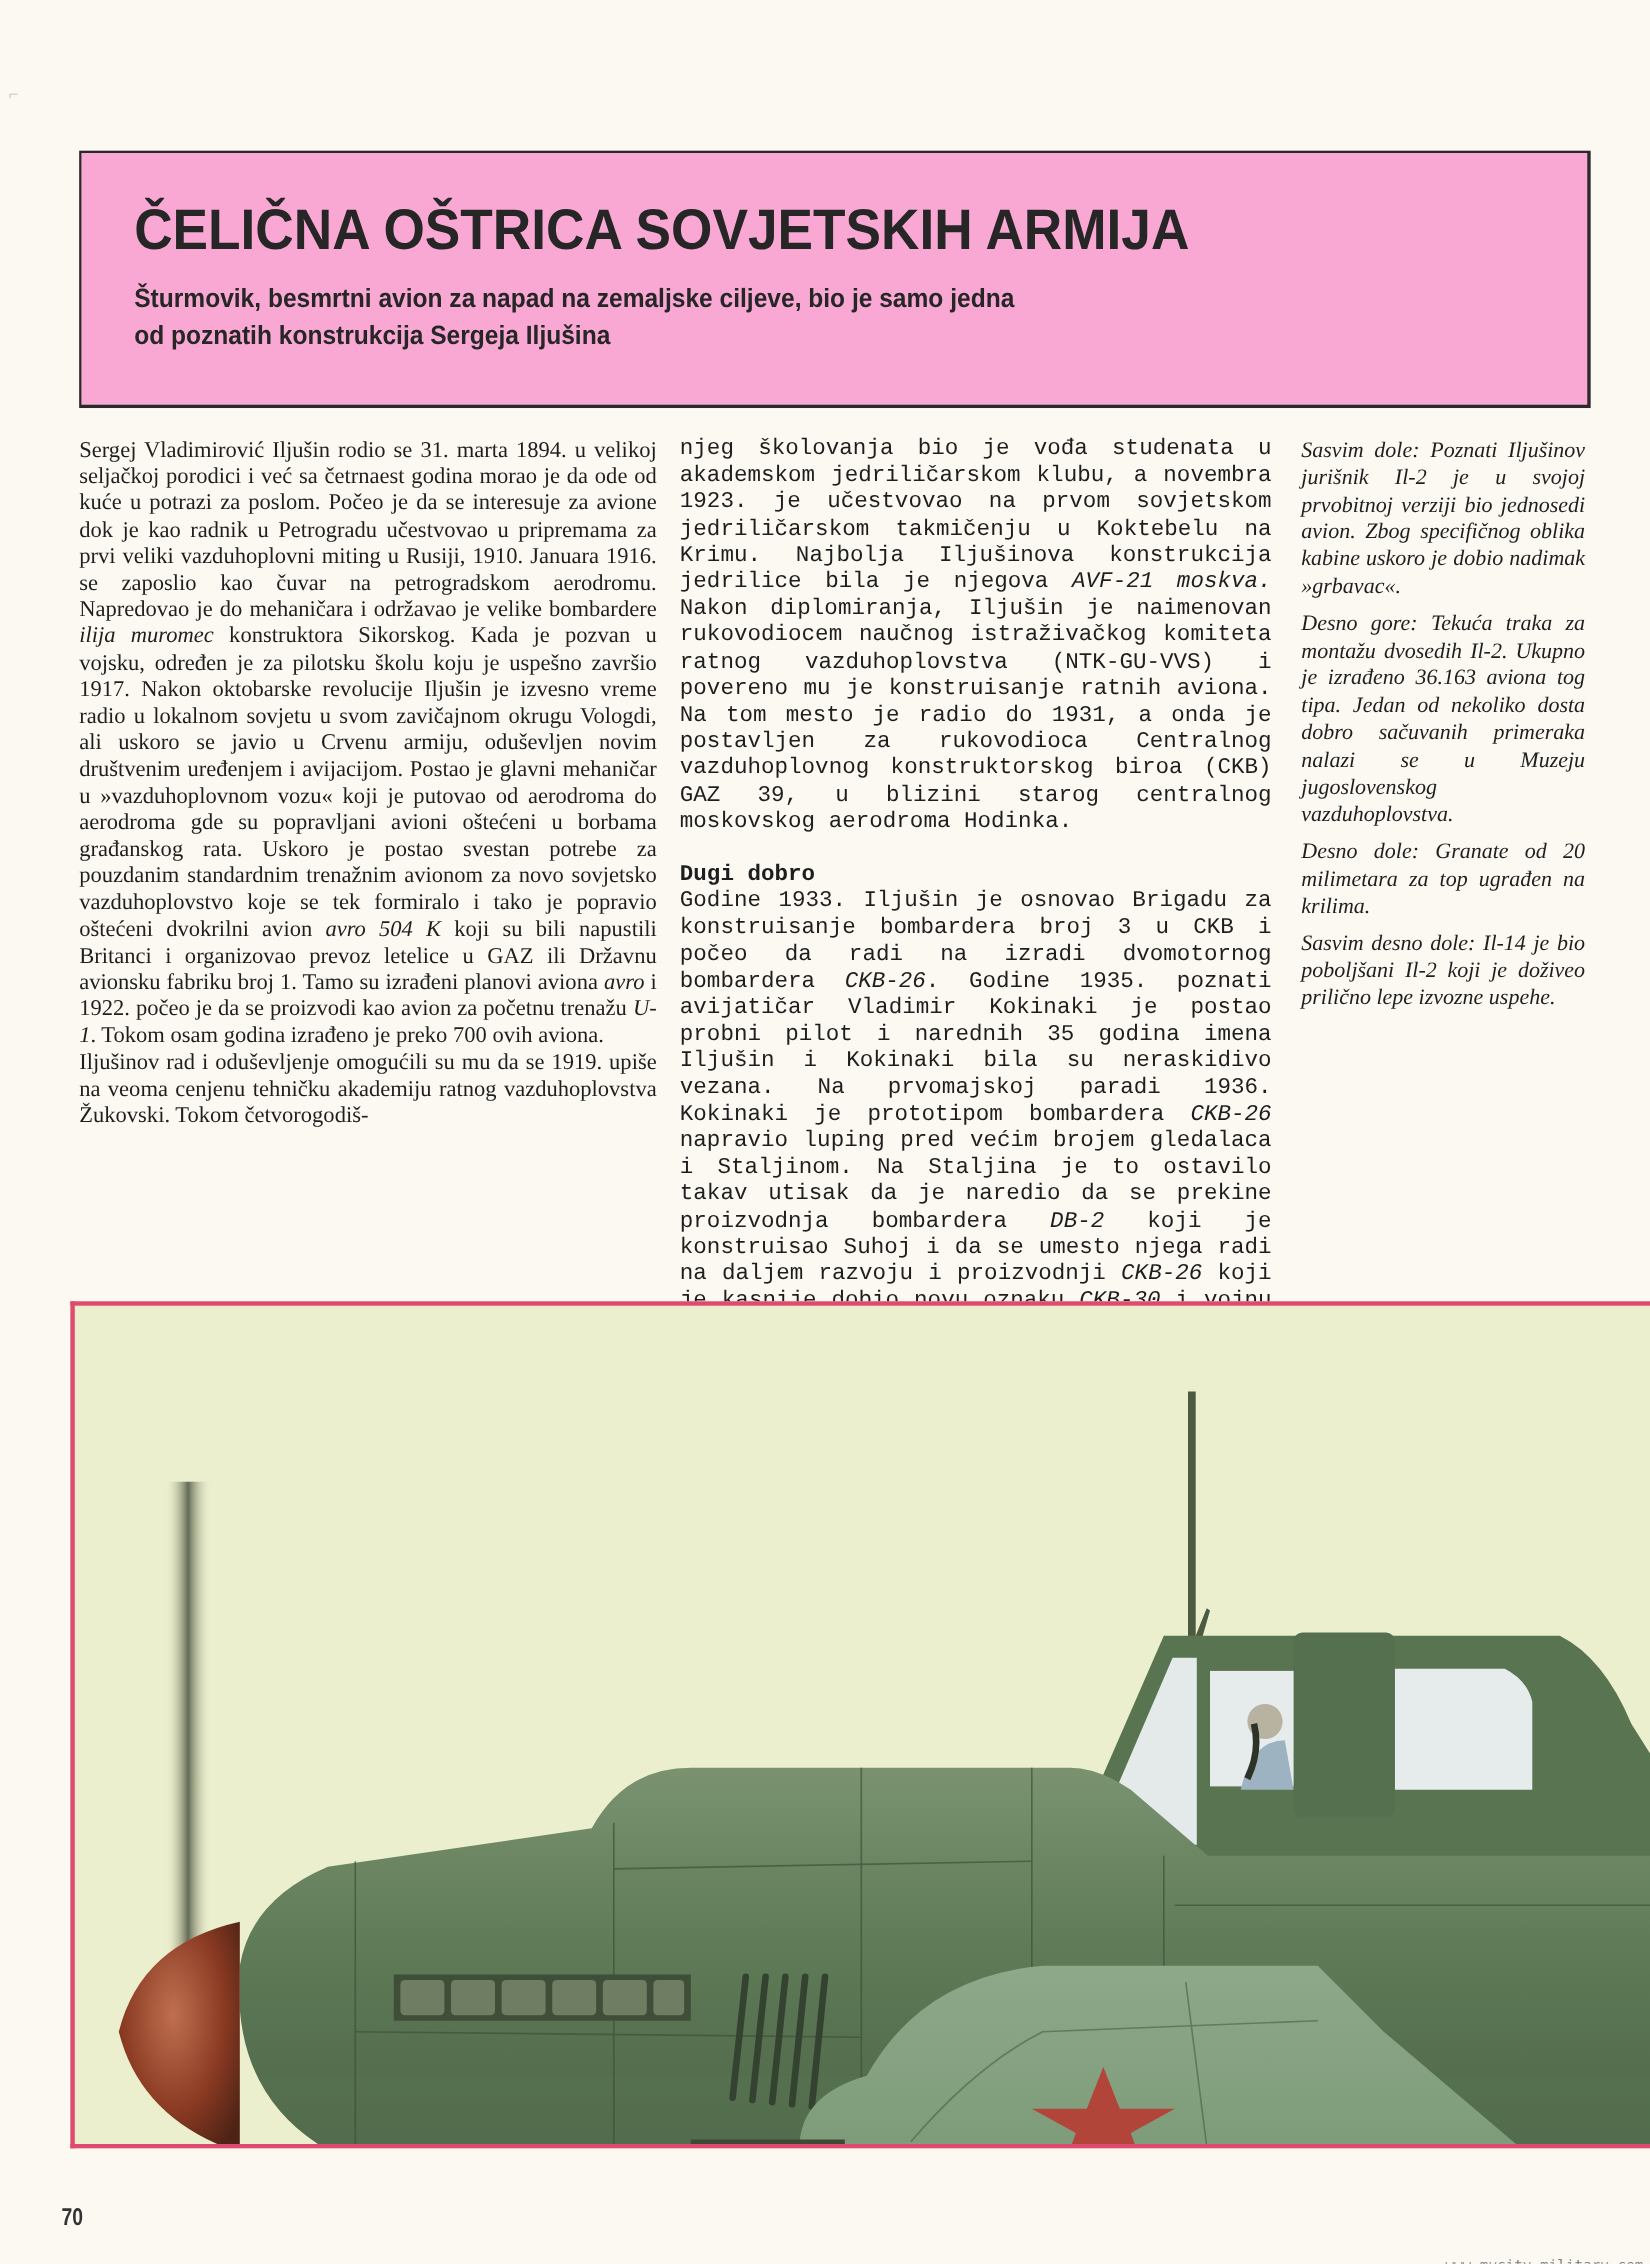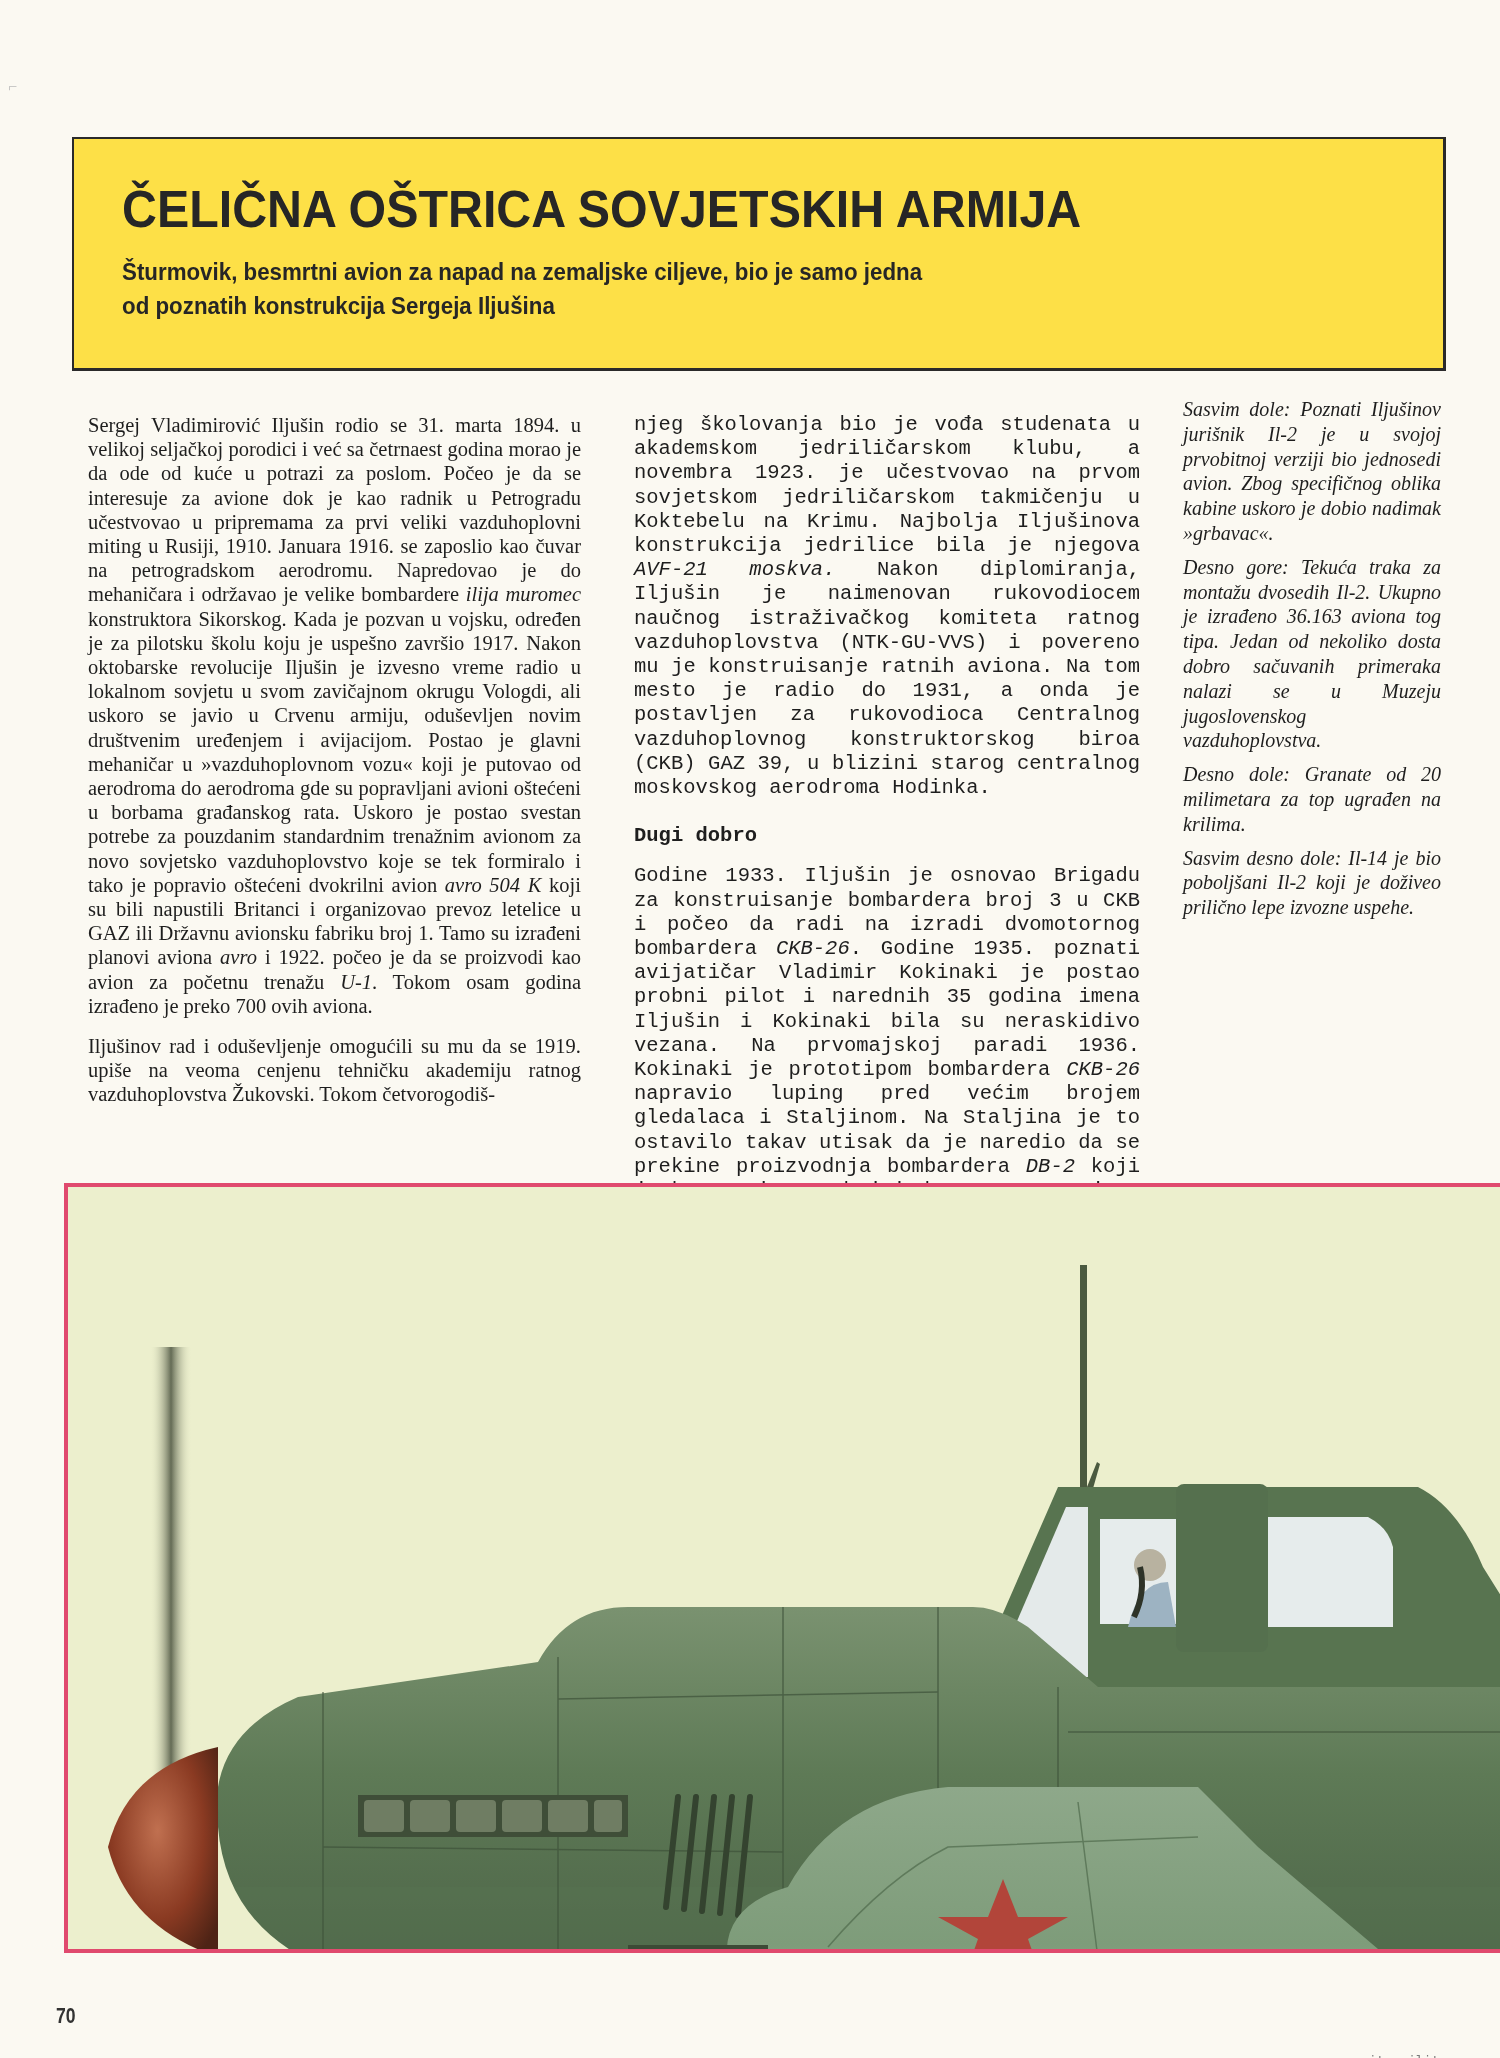--- a/index.html
+++ b/index.html
@@ -5,36 +5,36 @@
   html, body { margin:0; padding:0; }
   body {
     width:1500px; height:2058px; position:relative; overflow:hidden;
     background:#fbf9f2;
     font-family:"Liberation Serif", "DejaVu Serif", serif;
     color:#1e1e1e;
   }
   .header-box {
     position:absolute; left:72px; top:137px; width:1374px; height:234px;
     border:2px solid #2a2a2a; border-right-width:3px; border-bottom-width:3px;
-    background:#fde047; box-sizing:border-box;
+    background:#f9a8d4; box-sizing:border-box;
   }
   .title {
     position:absolute; left:48px; top:40px; margin:0;
     font-family:"Liberation Sans", "DejaVu Sans", sans-serif;
     font-weight:bold; font-size:52px; letter-spacing:0px; color:#262626;
     transform:scaleX(0.93); transform-origin:left top; white-space:nowrap;
   }
   .subtitle {
     position:absolute; left:48px; top:116px; width:1100px; margin:0;
     font-family:"Liberation Sans", "DejaVu Sans", sans-serif;
     font-weight:bold; font-size:24px; line-height:34px; color:#262626;
     transform:scaleX(0.93); transform-origin:left top;
   }
   .col { position:absolute; top:397px; font-size:20.5px; line-height:24.2px; }
-  .col p { margin:16px; text-align:justify; }
+  .col p { margin:0; text-align:justify; }
   .col1 { left:72px; width:525px; }
   .col2 { left:618px; width:538px;font-family:Liberation Mono, monospace; }
   .col3 { left:1183px; width:258px; font-style:italic; font-size:20px; line-height:24.8px; }
   .col3 p { margin:0 0 9px 0; }
   .section-head { font-weight:bold; font-size:20.5px; margin-top:24px !important; }
   .figure {
     position:absolute; left:64px; top:1183px; width:1440px; height:770px;
     border:4px solid #e04a6e; border-right:none; box-sizing:border-box;
     background:#ecefcd; overflow:hidden;
   }

